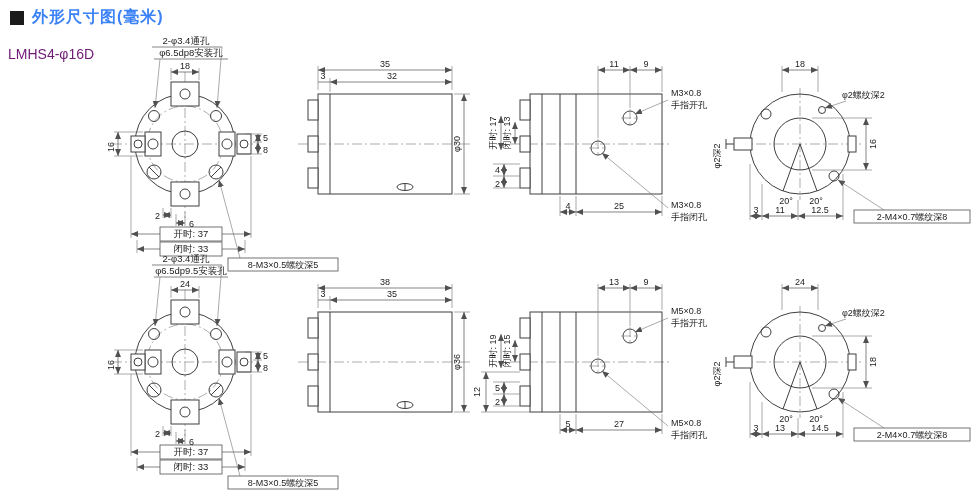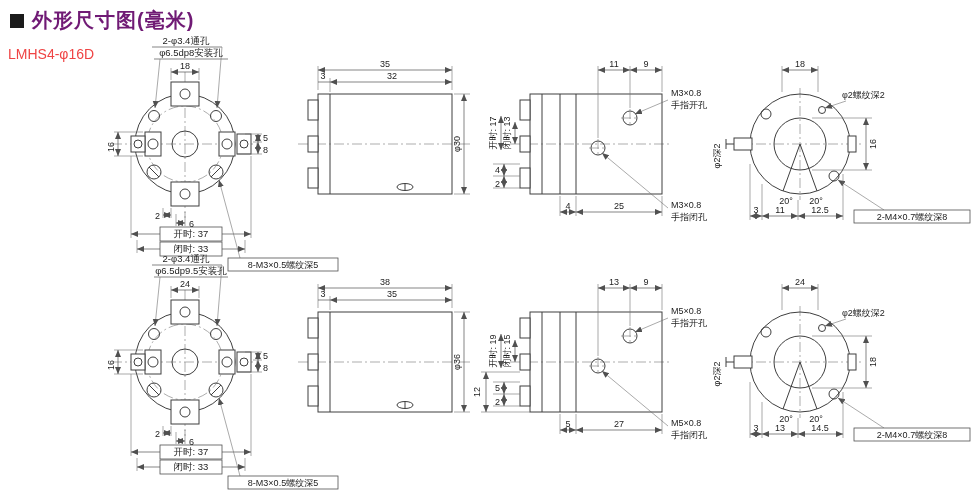--- a/index.html
+++ b/index.html
@@ -1,20 +1,20 @@
 <!DOCTYPE html>
 <html><head>
 <meta charset="utf-8">
 <style>
   html,body{margin:0;padding:0;background:#fff;}
   .page{position:relative;width:980px;height:493px;background:#ffffff;font-family:"Liberation Sans",sans-serif;overflow:hidden;}
   .hdr{position:absolute;top:7px;left:10px;display:flex;align-items:center;gap:8px;}
   .sq{width:14px;height:14px;background:#1b1b1b;display:inline-block;}
-  .title{font-size:20px;font-weight:bold;color:#701a75;letter-spacing:1px;}
-  .model{position:absolute;top:46px;left:8px;font-size:14px;color:#ef4444;}
+  .title{font-size:16px;font-weight:bold;color:#3b82f6;letter-spacing:1px;}
+  .model{position:absolute;top:46px;left:8px;font-size:14px;color:#701a75;}
   svg{position:absolute;top:0;left:0;}
   svg text{font-family:"Liberation Sans",sans-serif;fill:#1c1c1c;}
   .ln{stroke:#3f3f3f;stroke-width:1;fill:none;}
   .lnf{stroke:#3f3f3f;stroke-width:1;fill:#ffffff;}
   .ctr{stroke:#8a8a8a;stroke-width:0.7;fill:none;stroke-dasharray:10 3 2 3;}
   .dim{stroke:#505050;stroke-width:0.7;fill:none;}
   .ext{stroke:#707070;stroke-width:0.6;fill:none;}
   .box{stroke:#505050;stroke-width:0.8;fill:#ffffff;}
   .t9{font-size:9px;} .t95{font-size:9.5px;}
   .mid{text-anchor:middle;} .end{text-anchor:end;}

